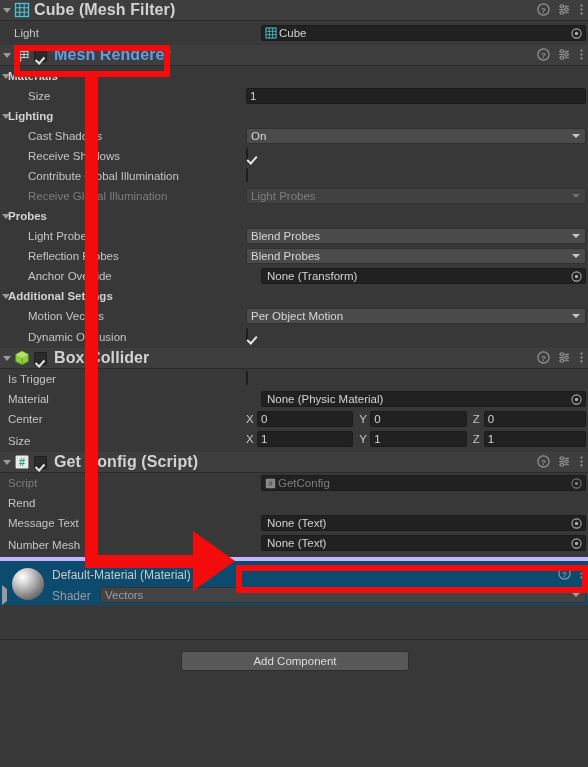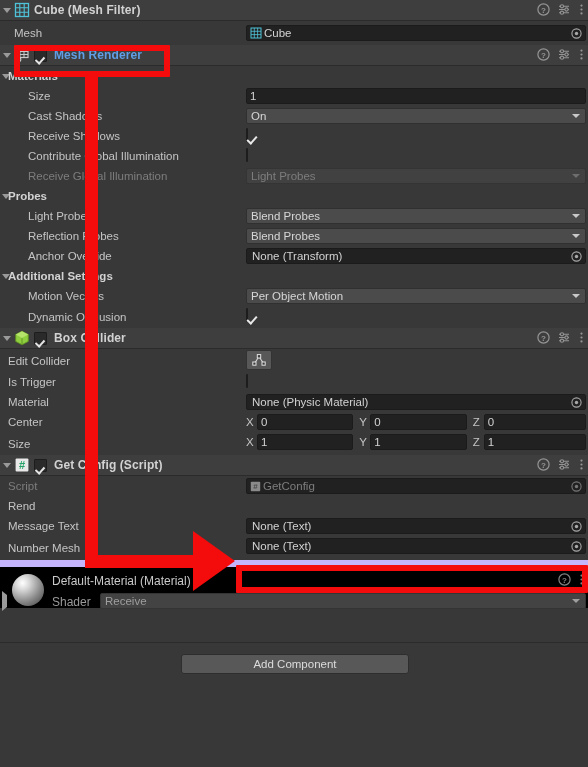--- a/index.html
+++ b/index.html
@@ -43,21 +43,21 @@
     width: 13px; height: 13px; flex: 0 0 13px;
     background: #2a2a2a; border: 1px solid #1d1d1d; border-radius: 1px;
     margin-right: 7px; position: relative;
   }
   .comp-check.checked::after {
     content: ""; position: absolute;
     left: 2px; top: 5px; width: 4px; height: 7px;
     border: solid #e4e4e4; border-width: 0 2px 2px 0;
     transform: rotate(42deg); transform-origin: center;
   }
-  .comp-title { font-size: 12px; font-weight: bold; color: #d2d2d2; letter-spacing: .1px; }
+  .comp-title { font-size: 16px; font-weight: bold; color: #d2d2d2; letter-spacing: .1px; }
   .comp-title.link { color: #5f9ee6; }
   .hdr-right {
     position: absolute; right: 4px; top: 0; height: 21px;
     display: flex; align-items: center; gap: 8px;
   }
   .hdr-right .ico { opacity: .72; }
 
   
   .row { position: relative; height: 20px; display: flex; align-items: center; }
   .row .lbl {
@@ -73,21 +73,21 @@
     position: absolute; left: 2px; top: 0; height: 20px;
     display: flex; align-items: center;
   }
 
   .field { position: absolute; left: 246px; right: 2px; top: 2px; height: 16px; }
 
   .obj-field {
     background: #212121; border: 1px solid #1b1b1b; border-radius: 2px;
     height: 16px; display: flex; align-items: center;
     padding-left: 3px; color: #d2d2d2; font-size: 11.5px;
-    position: relative; overflow: hidden;
+    position: relative; overflow: hidden; margin-left: 15px;
   }
   .obj-field.dim { color: #7d7d7d; }
   .obj-field .picker {
     position: absolute; right: 1px; top: 0; bottom: 0;
     width: 15px; display: flex; align-items: center; justify-content: center;
   }
   .obj-field .oname { margin-left: 2px; }
 
   .text-field {
     background: #212121; border: 1px solid #1b1b1b; border-radius: 2px;
@@ -135,21 +135,21 @@
   .vec-part:last-child .vbox { margin-right: 0; }
 
   .edit-collider-btn {
     position: absolute; left: 246px; top: 1px;
     width: 26px; height: 20px;
     background: #585858; border: 1px solid #333; border-radius: 2px;
     display: flex; align-items: center; justify-content: center;
   }
 
   
-  .mat-block { position: relative; height: 48px; background: #000000; border-top: 7px solid #c4b5fd; }
+  .mat-block { position: relative; height: 48px; background: #0c4a6e; border-top: 4px solid #c4b5fd; }
   .mat-sphere {
     position: absolute; left: 12px; top: 7px; width: 32px; height: 32px; border-radius: 50%;
     background: radial-gradient(circle at 33% 28%, #ffffff 0%, #d8d8d8 22%, #8c8c8c 58%, #3a3a3a 100%);
   }
   .mat-title { position: absolute; left: 52px; top: 7px; font-size: 12px; color: #c9c9c9; }
   .mat-foldout { position: absolute; left: 2px; top: 28px; }
   .mat-shader-lbl { position: absolute; left: 52px; top: 28px; font-size: 12px; color: #9a9a9a; }
   .mat-shader-dd {
     position: absolute; left: 100px; right: 2px; top: 26px; height: 16px;
     background: #434343; border: 1px solid #343434; border-radius: 2px;
@@ -213,21 +213,21 @@
         <svg width="5" height="13" viewBox="0 0 5 13">
             <circle cx="2.5" cy="2.6" r="1.1" fill="#b6b6b6"></circle>
             <circle cx="2.5" cy="6.5" r="1.1" fill="#b6b6b6"></circle>
             <circle cx="2.5" cy="10.4" r="1.1" fill="#b6b6b6"></circle>
           </svg>
       </span>
     </span>
   </div>
 
   <div class="row" style="height:24px">
-    <span class="lbl" style="padding-left:14px;height:24px">Mesh</span>
+    <span class="lbl" style="padding-left:14px;height:24px">Light</span>
     <span class="field" style="top:4px">
       <span class="obj-field">
         <span>
           <svg width="12" height="12" viewBox="0 0 12 12" style="display:block">
             <rect x="1" y="1" width="10" height="10" fill="none" stroke="#4fc3d9" stroke-width="1"></rect>
             <path d="M1 4.3h10M1 7.6h10M4.3 1v10M7.6 1v10" stroke="#4fc3d9" stroke-width=".8"></path>
           </svg>
         </span>
         <span class="oname">Cube</span>
         <span class="picker">
@@ -284,20 +284,26 @@
       </span>
     <span class="lbl bold i1">Materials</span>
   </div>
   <div class="row">
     <span class="lbl i2">Size</span>
     <span class="field">
       <span class="text-field">1</span>
     </span>
   </div>
 
+  <div class="row">
+    <span class="fold-sub">
+        <span class="tri-down"></span>
+      </span>
+    <span class="lbl bold i1">Lighting</span>
+  </div>
   <div class="row">
     <span class="lbl i2">Cast Shadows</span>
     <span class="field">
       <span class="dropdown">
           <span>On</span>
           <span class="arr"></span>
         </span>
     </span>
   </div>
   <div class="row">
@@ -414,31 +420,20 @@
       <span class="ico">
         <svg width="5" height="13" viewBox="0 0 5 13">
             <circle cx="2.5" cy="2.6" r="1.1" fill="#b6b6b6"></circle>
             <circle cx="2.5" cy="6.5" r="1.1" fill="#b6b6b6"></circle>
             <circle cx="2.5" cy="10.4" r="1.1" fill="#b6b6b6"></circle>
           </svg>
       </span>
     </span>
   </div>
 
-  <div class="row" style="height:23px">
-    <span class="lbl i1" style="height:23px">Edit Collider</span>
-    <span class="edit-collider-btn">
-      <svg width="16" height="14" viewBox="0 0 16 14">
-        <path d="M8 3.5 12.5 10.5M8 3.5 3.5 10.5" stroke="#d6d6d6" stroke-width="1.1" fill="none"></path>
-        <rect x="6.3" y="1.6" width="3.4" height="3.4" fill="#3c3c3c" stroke="#e2e2e2" stroke-width="1"></rect>
-        <rect x="1.8" y="9" width="3.2" height="3.2" fill="#3c3c3c" stroke="#e2e2e2" stroke-width="1"></rect>
-        <rect x="11" y="9" width="3.2" height="3.2" fill="#3c3c3c" stroke="#e2e2e2" stroke-width="1"></rect>
-      </svg>
-    </span>
-  </div>
   <div class="row">
     <span class="lbl i1">Is Trigger</span>
     <span class="field" style="top:3px">
       <span class="chk"></span>
     </span>
   </div>
   <div class="row">
     <span class="lbl i1">Material</span>
     <span class="field">
       <span class="obj-field">
@@ -575,21 +570,21 @@
       </span>
     </span>
   </div>
 
   <div class="mat-block">
     <span class="mat-foldout"><span class="tri-right"></span></span>
     <span class="mat-sphere"></span>
     <span class="mat-title">Default-Material (Material)</span>
     <span class="mat-shader-lbl">Shader</span>
     <span class="mat-shader-dd">
-      <span>Receive</span>
+      <span>Vectors</span>
       <span class="arr" style="position:absolute;right:5px;top:50%;margin-top:-2px;width:0;height:0;border-left:4px solid transparent;border-right:4px solid transparent;border-top:4px solid #9e9e9e;"></span>
     </span>
     <span class="mat-hdr-right">
       <span>
         <svg width="13" height="13" viewBox="0 0 13 13">
             <circle cx="6.5" cy="6.5" r="5.6" fill="none" stroke="#b6b6b6" stroke-width="1.2"></circle>
             <text x="6.5" y="9.6" font-size="8" fill="#b6b6b6" text-anchor="middle" font-family="Liberation Sans, sans-serif" font-weight="bold">?</text>
           </svg>
       </span>
       <span>

